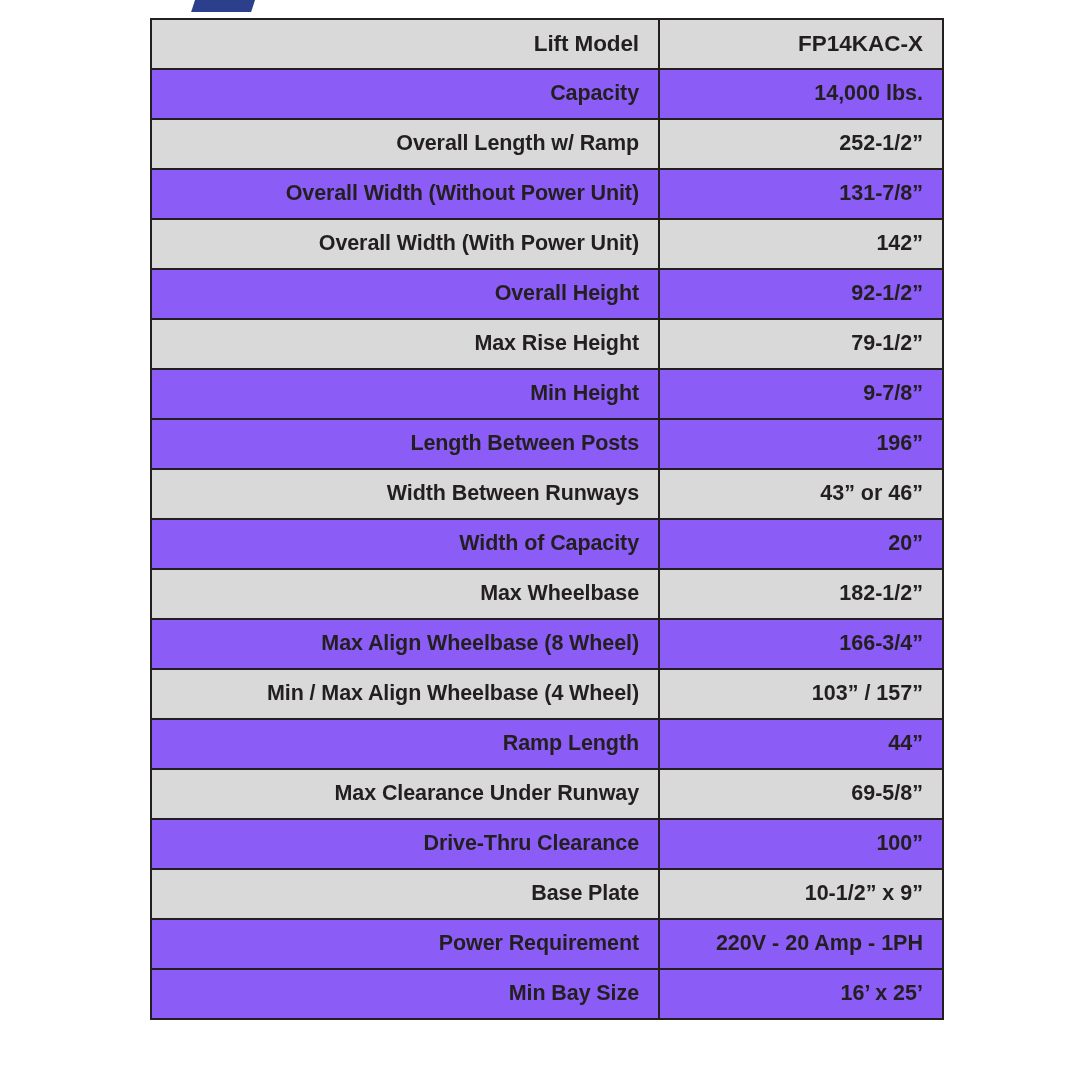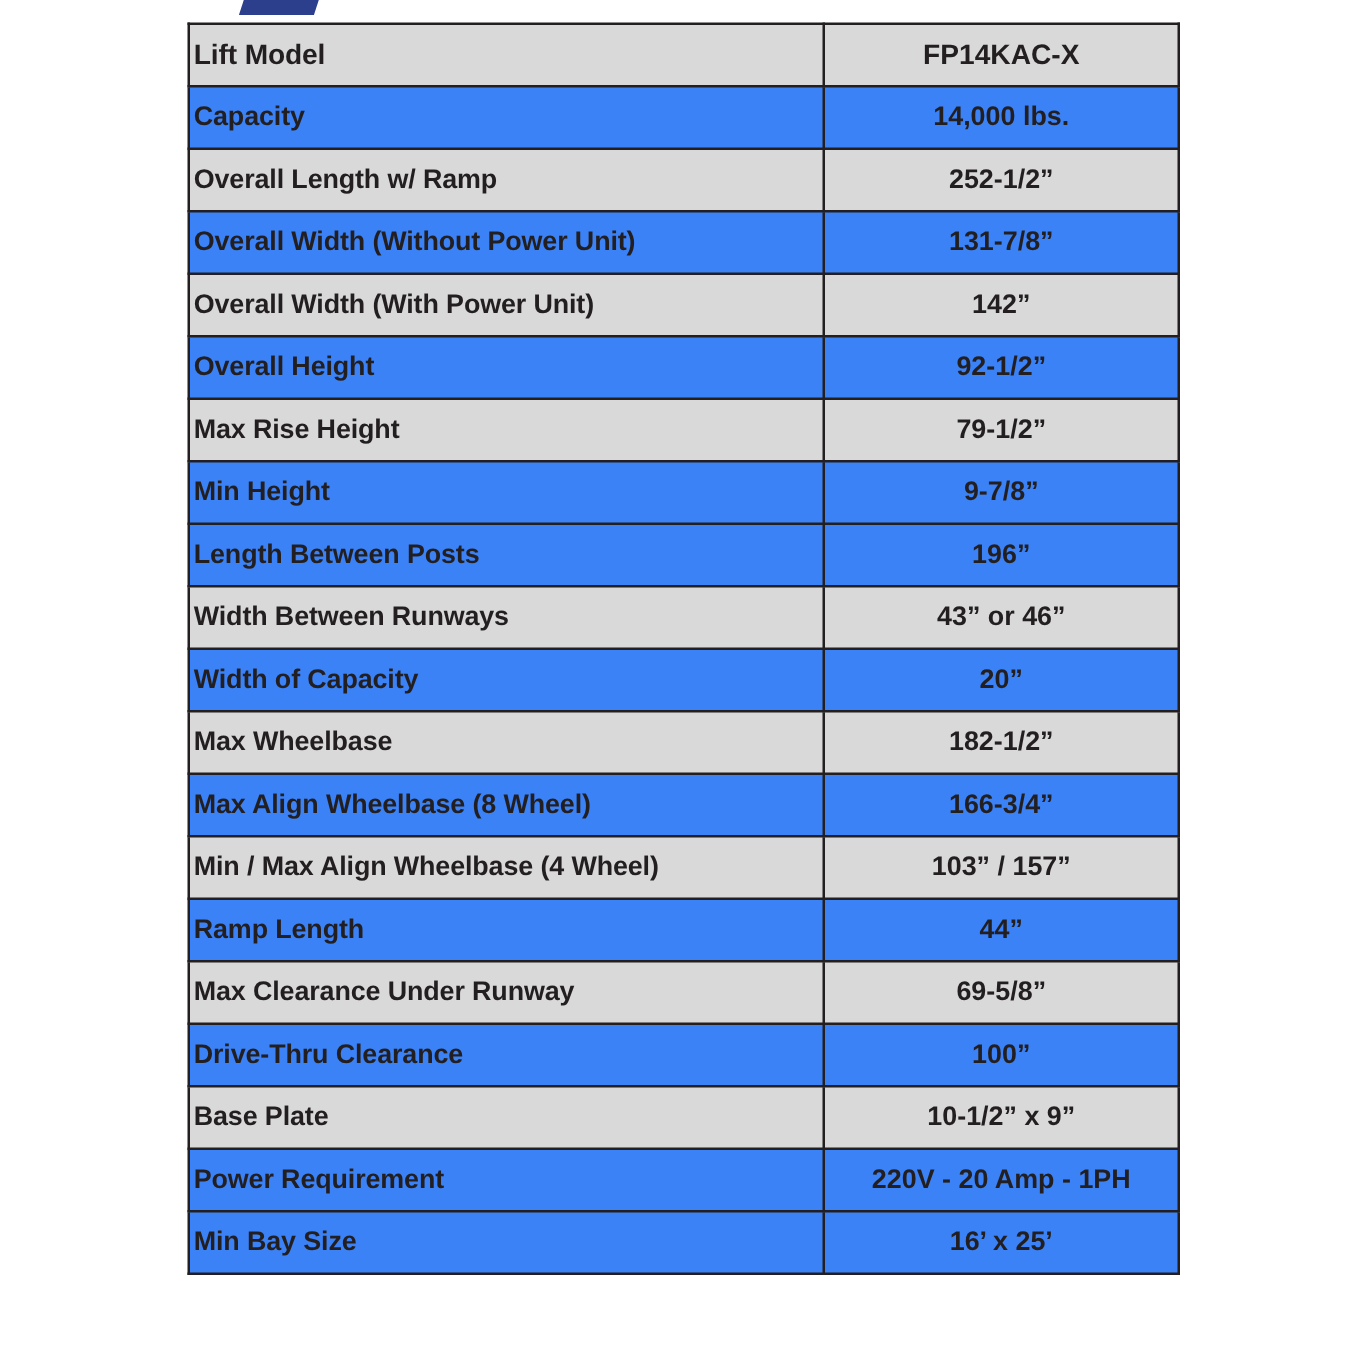--- a/index.html
+++ b/index.html
@@ -42,40 +42,41 @@
     width: 792px;
     table-layout: fixed;
   }
 
   table.spec-table col.c-label { width: 508px; }
   table.spec-table col.c-value { width: 284px; }
 
   table.spec-table td {
     border: 2px solid #231f20;
     height: 48px;
-    padding: 0 3px;
+    padding: 0 19px;
     vertical-align: middle;
     font-size: 21.5px;
     color: #231f20;
     line-height: 1.1;
+    text-align: right;
   }
 
   td.label {
     font-weight: bold;
     text-align: left;
     letter-spacing: -0.1px;
   }
 
   td.value {
     text-align: center;
     font-weight: bold;
   }
 
   tr.shaded td { background: #d9d9d9; }
-  tr.plain td  { background: #3b82f6; margin-top: 16px; }
+  tr.plain td  { background: #8b5cf6; margin-top: 16px; }
 
   tr.header-row td.label,
   tr.header-row td.value {
     font-weight: bold;
     font-size: 22.5px;
   }
 </style>
 </head>
 <body>
 

